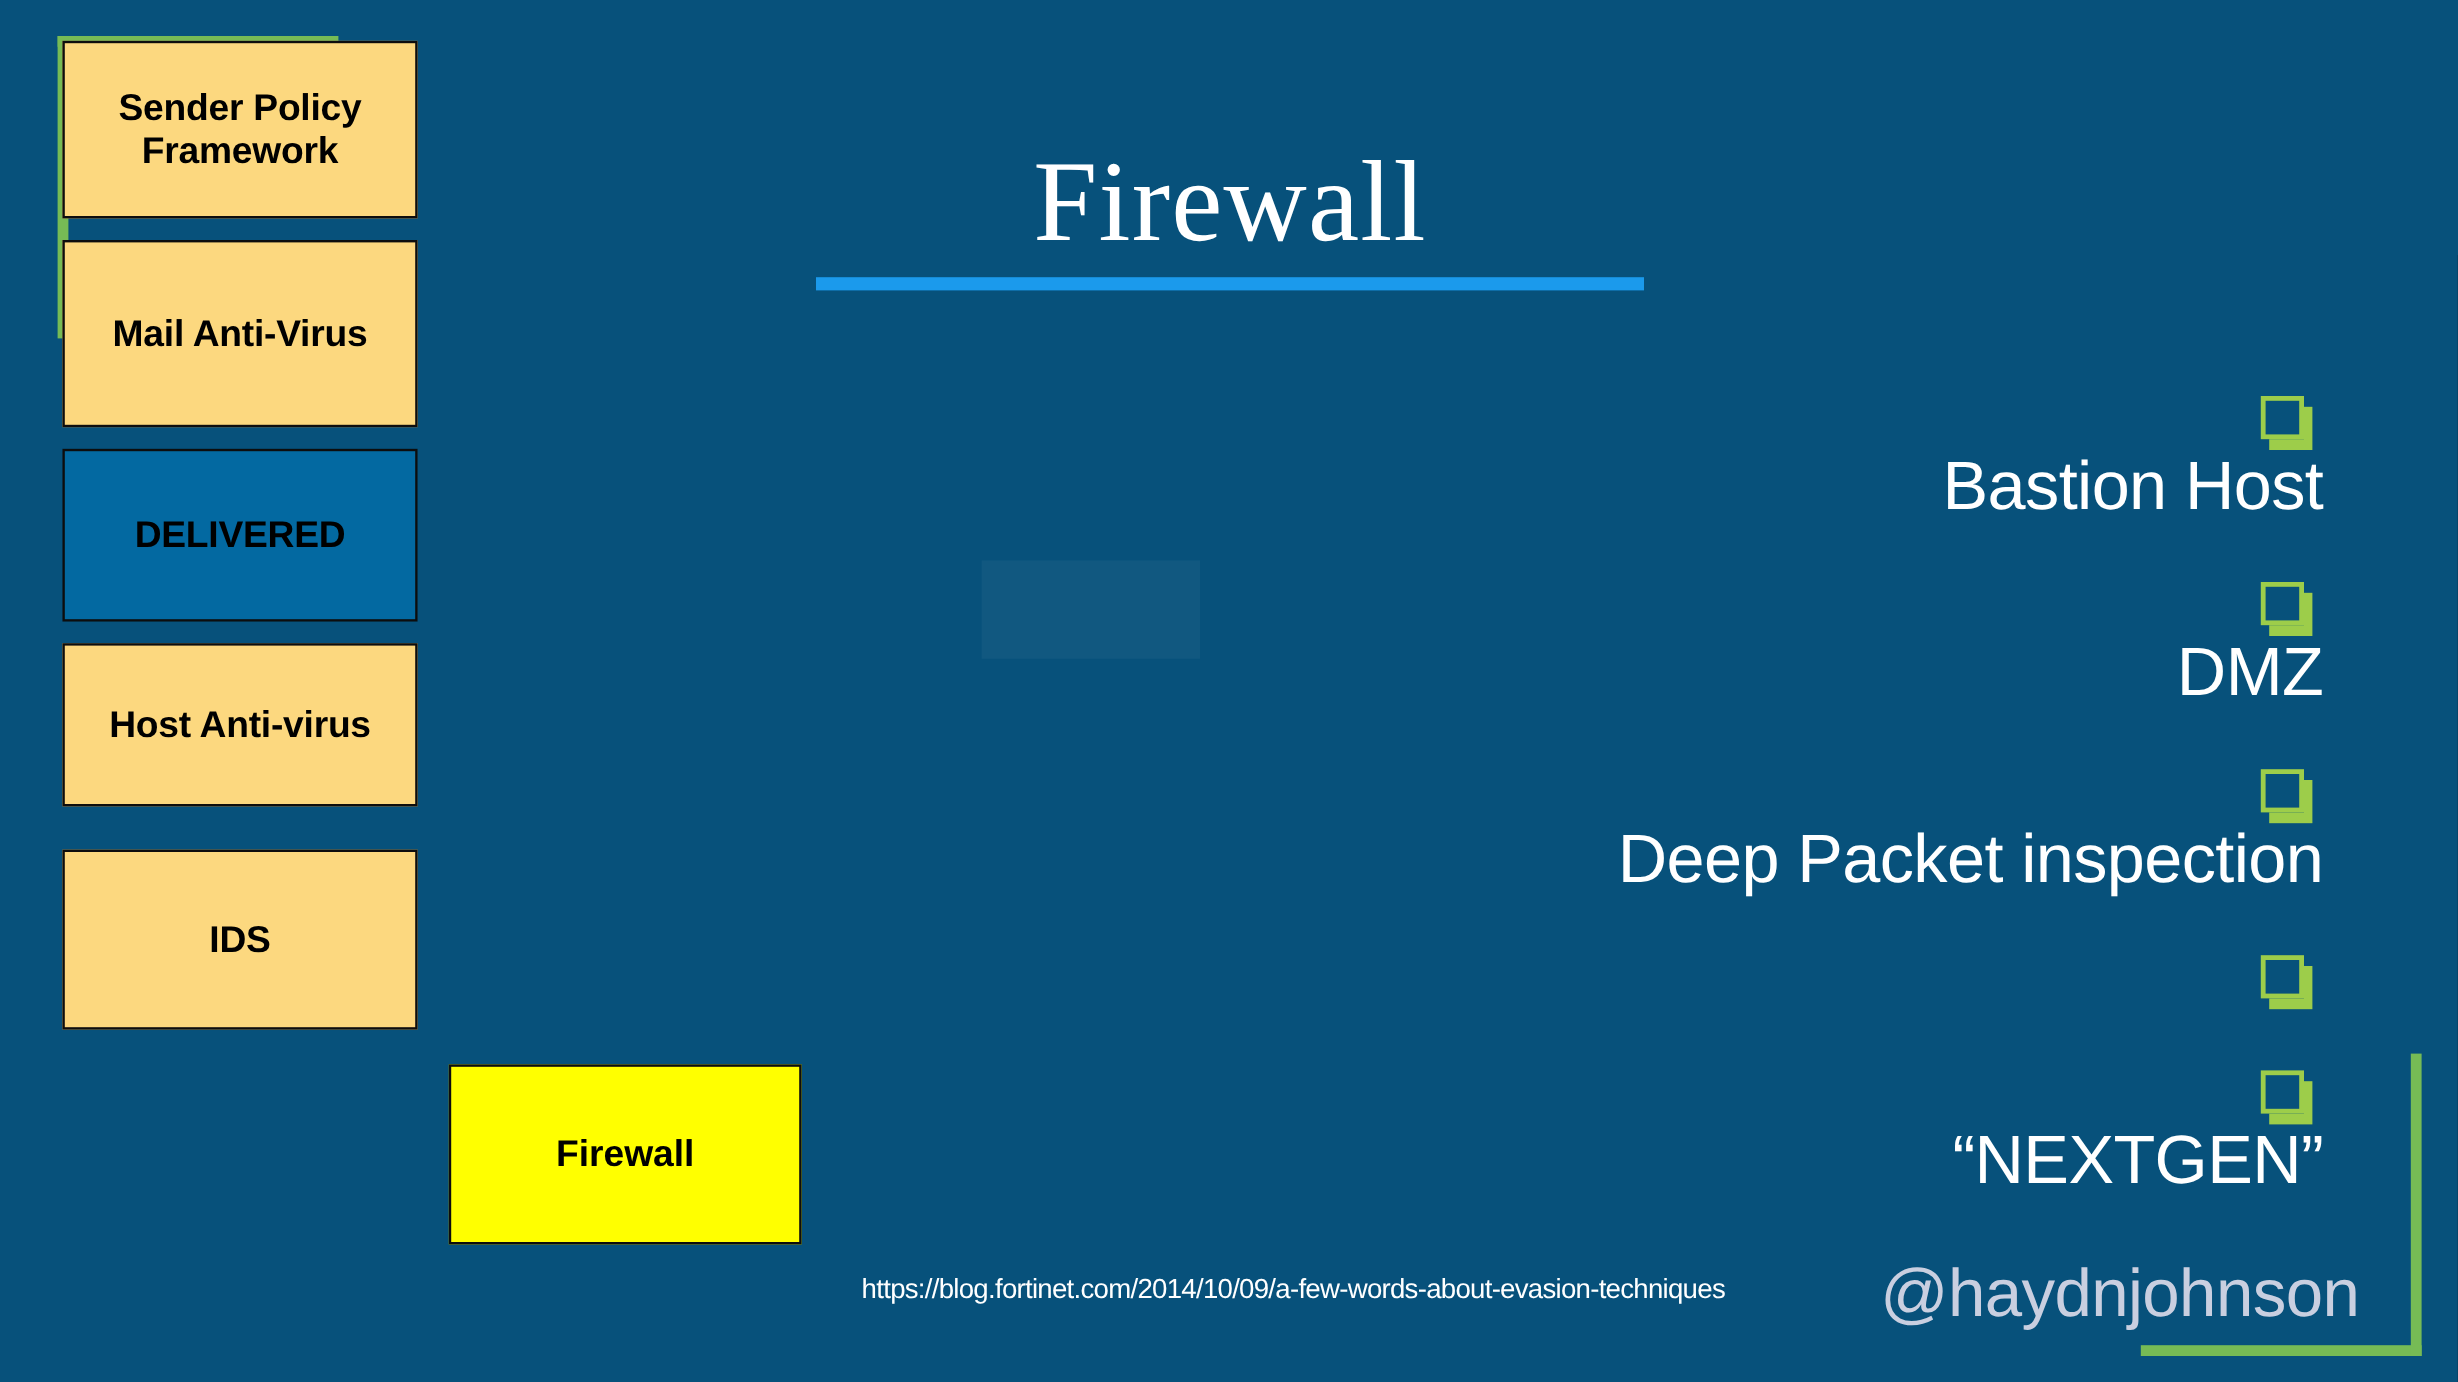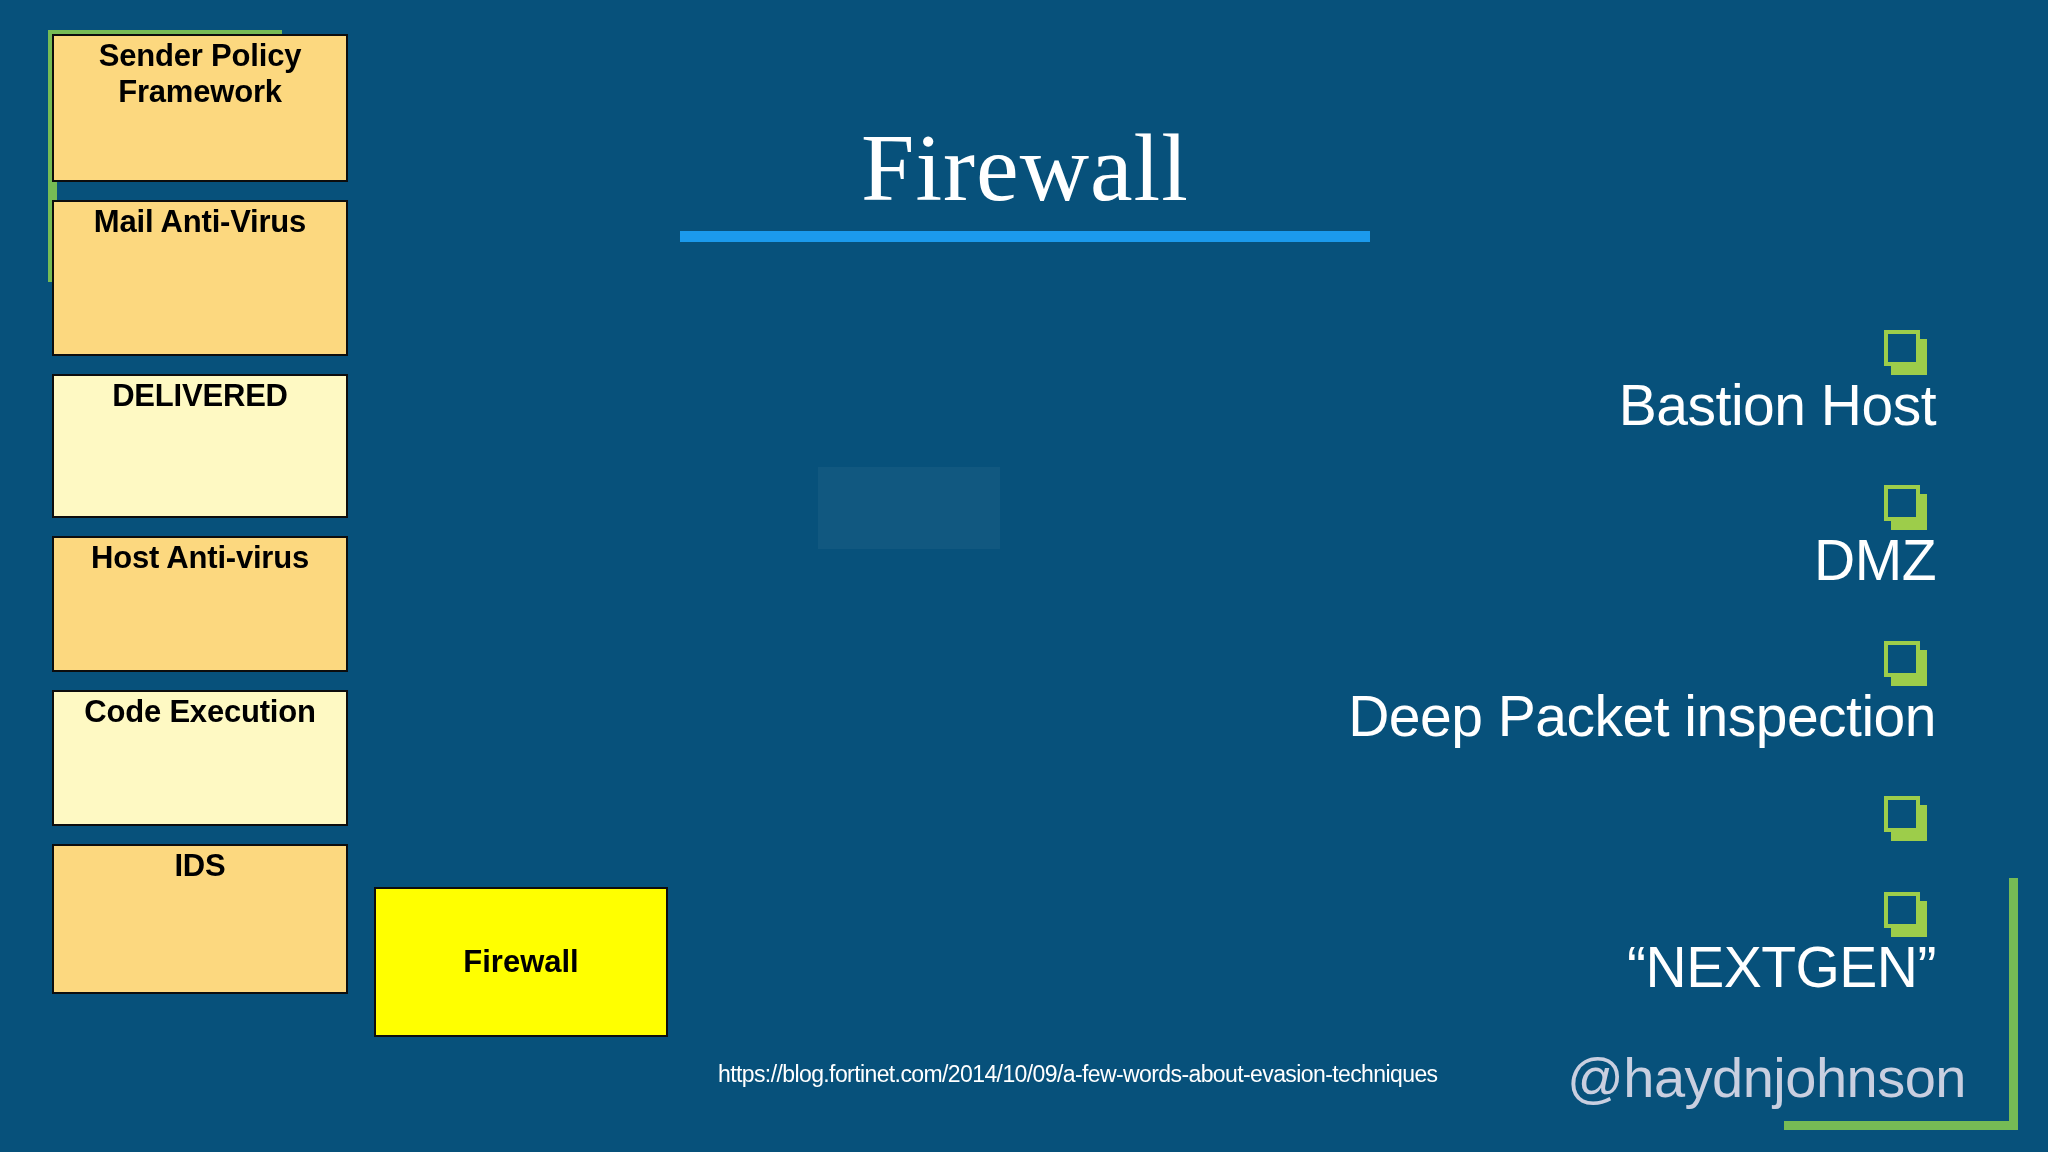--- a/index.html
+++ b/index.html
@@ -61,26 +61,27 @@
   }
   .flow-box {
     box-sizing: border-box;
     border: 2px solid #0d0d0d;
     color: #000000;
     font-weight: bold;
     font-size: 31px;
     line-height: 1.16;
     text-align: center;
     display: flex;
+    align-items: center;
     justify-content: center;
     padding: 2px 8px;
     letter-spacing: -0.2px;
   }
   .flow-box.yellow { background: #fcd87f; }
-  .flow-box.green  { background: #fef9c3; }
+  .flow-box.green  { background: #0369a1; }
   .flow-gap { height: 18px; }
 
   
   .box-spf      { height: 148px; }
   .box-mav      { height: 156px; }
   .box-delivered{ height: 144px; }
   .box-hav      { height: 136px; }
   .box-code     { height: 136px; }
   .box-ids      { height: 150px; }
 
@@ -233,23 +234,20 @@
     <div class="flow-box green box-delivered">
       <span>DELIVERED</span>
     </div>
     <div class="flow-gap"></div>
 
     <div class="flow-box yellow box-hav">
       <span>Host Anti-virus</span>
     </div>
     <div class="flow-gap"></div>
 
-    <div class="flow-box green box-code">
-      <span>Code Execution</span>
-    </div>
     <div class="flow-gap"></div>
 
     <div class="flow-box yellow box-ids">
       <span>IDS</span>
     </div>
   </div>
 
   <div id="firewall-chip">
     <span>Firewall</span>
   </div>

